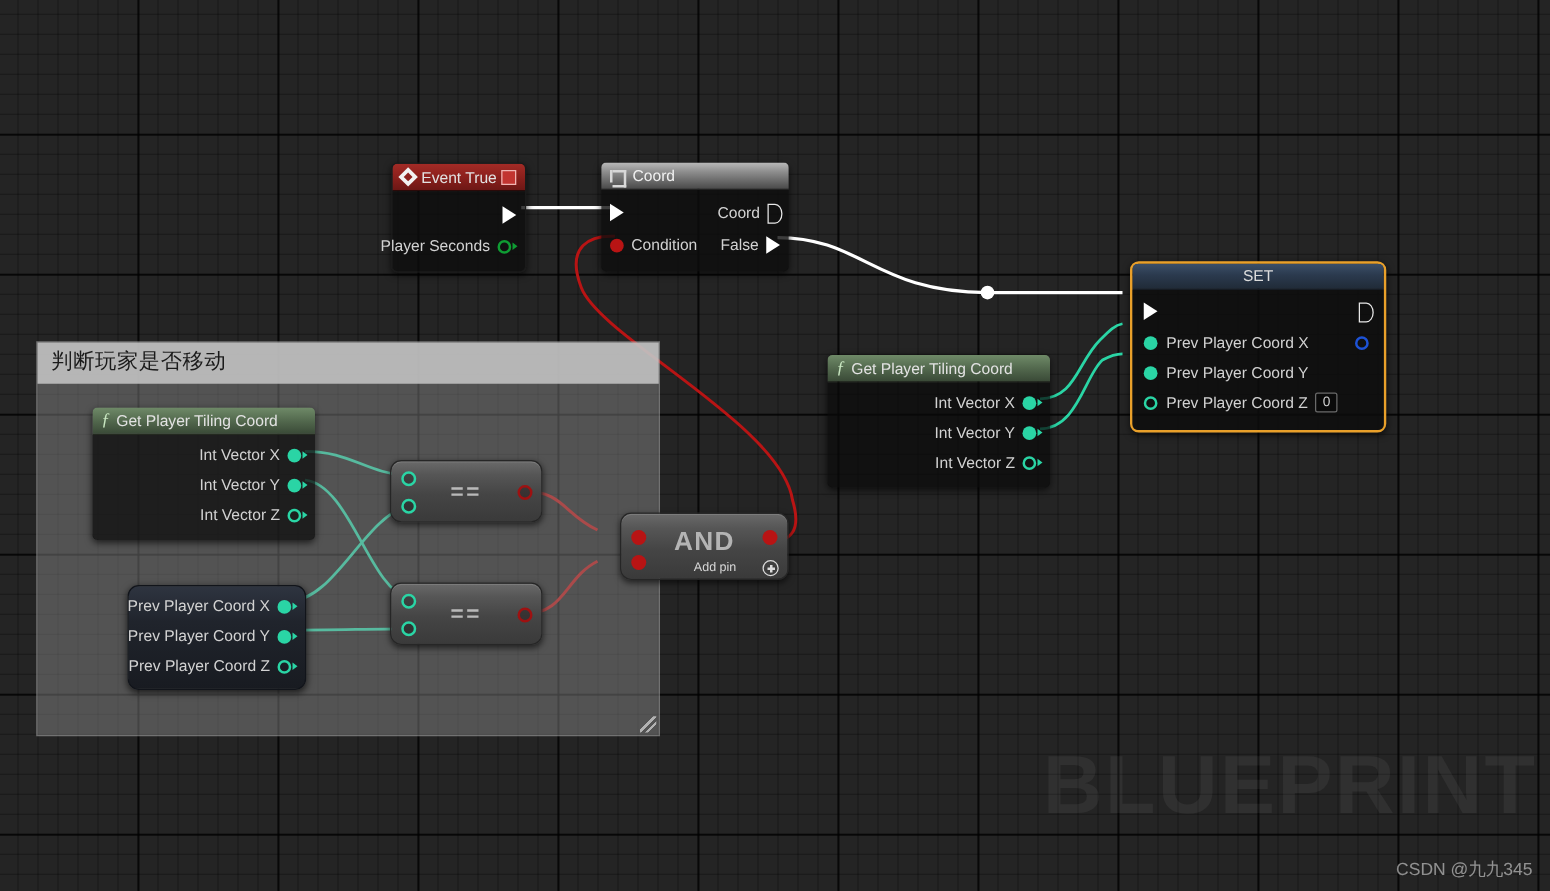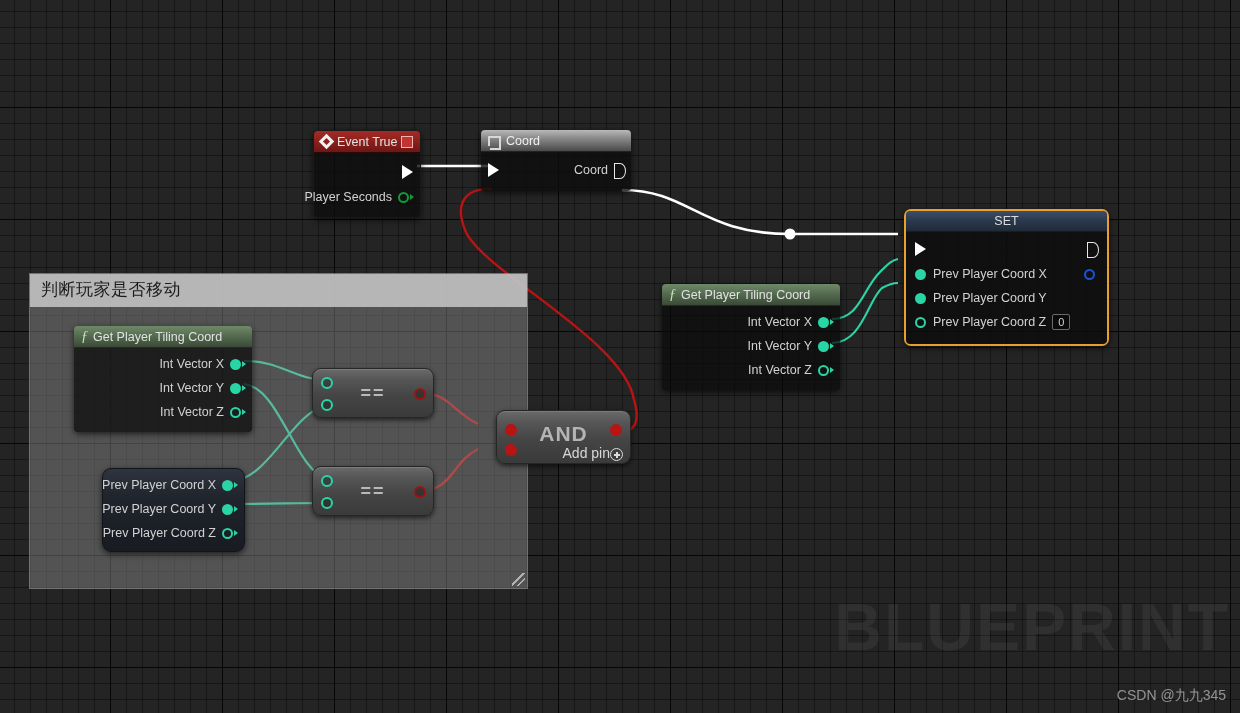--- a/index.html
+++ b/index.html
@@ -149,22 +149,22 @@
     background:linear-gradient(to bottom, #6a6a6a 0%, #565656 22%, #454545 55%, #3a3a3a 100%);
     border:1px solid #262626;
     box-shadow:0 2px 5px rgba(0,0,0,0.6), inset 0 1px 0 rgba(255,255,255,0.12);
     display:flex; align-items:center; justify-content:center;
   }
   .compact-title { color:#c9c9c9; font-weight:bold; letter-spacing:1px; }
   .compact-title.eq { font-size:18px; color:#b9b9b9; letter-spacing:2px; }
   .compact-title.and { font-size:21px; color:#b4b4b4; }
   .addpin {
     position:absolute; right:7px; bottom:2px;
-    display:flex; align-items:flex-end; gap:0;
-    font-size:14px; color:#d8d8d8;
+    display:flex; align-items:center; gap:21px;
+    font-size:10px; color:#d8d8d8;
   }
   .addpin-circle {
     width:13px;height:13px;border-radius:50%;
     border:1.4px solid #dcdcdc; position:relative;
   }
   .addpin-circle::before,.addpin-circle::after{
     content:"";position:absolute;background:#dcdcdc;
   }
   .addpin-circle::before{left:2.5px;top:5.2px;width:6px;height:1.4px;}
   .addpin-circle::after{left:5.2px;top:2.5px;width:1.4px;height:6px;}
@@ -274,20 +274,30 @@
         <span class="branch-icon"></span>
       </span>
       <span>Coord</span>
     </div>
     <div class="node-body" style="padding-top:5px;">
       <div style="display:flex;justify-content:space-between;align-items:center;height:26px;padding:0 7px;">
         <span class="exec-filled"></span>
         <span style="display:flex;align-items:center;gap:6px;">
           <span class="pin-label" style="font-size:12.5px;color:#d2d2d2;">Coord</span>
           <span class="exec-hollow"></span>
+        </span>
+      </div>
+      <div style="display:flex;justify-content:space-between;align-items:center;height:26px;padding:0 7px;">
+        <span style="display:flex;align-items:center;gap:6px;">
+          <span class="pin-data filled-red"></span>
+          <span class="pin-label" style="font-size:12.5px;color:#d2d2d2;">Condition</span>
+        </span>
+        <span style="display:flex;align-items:center;gap:6px;">
+          <span class="pin-label" style="font-size:12.5px;color:#d2d2d2;">False</span>
+          <span class="exec-filled"></span>
         </span>
       </div>
     </div>
   </div>
 
   <div class="node node-pure" style="left:74px; top:326px; width:178px;">
     <div class="node-hdr">
       <span class="hdr-icon">
           <span class="fn-icon">ƒ</span>
         </span>

